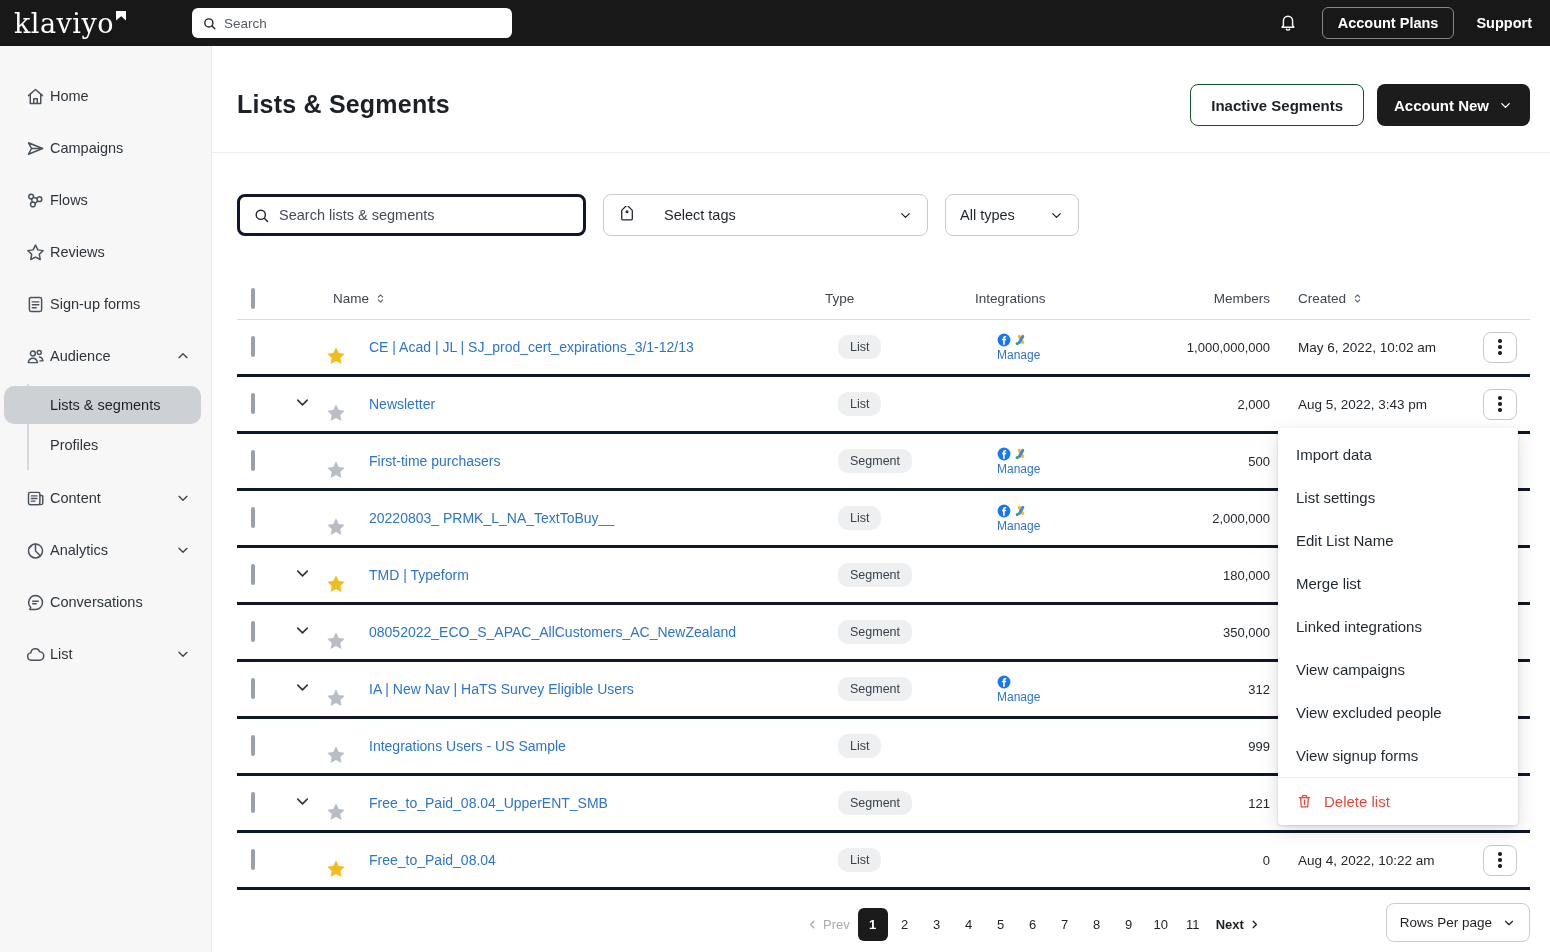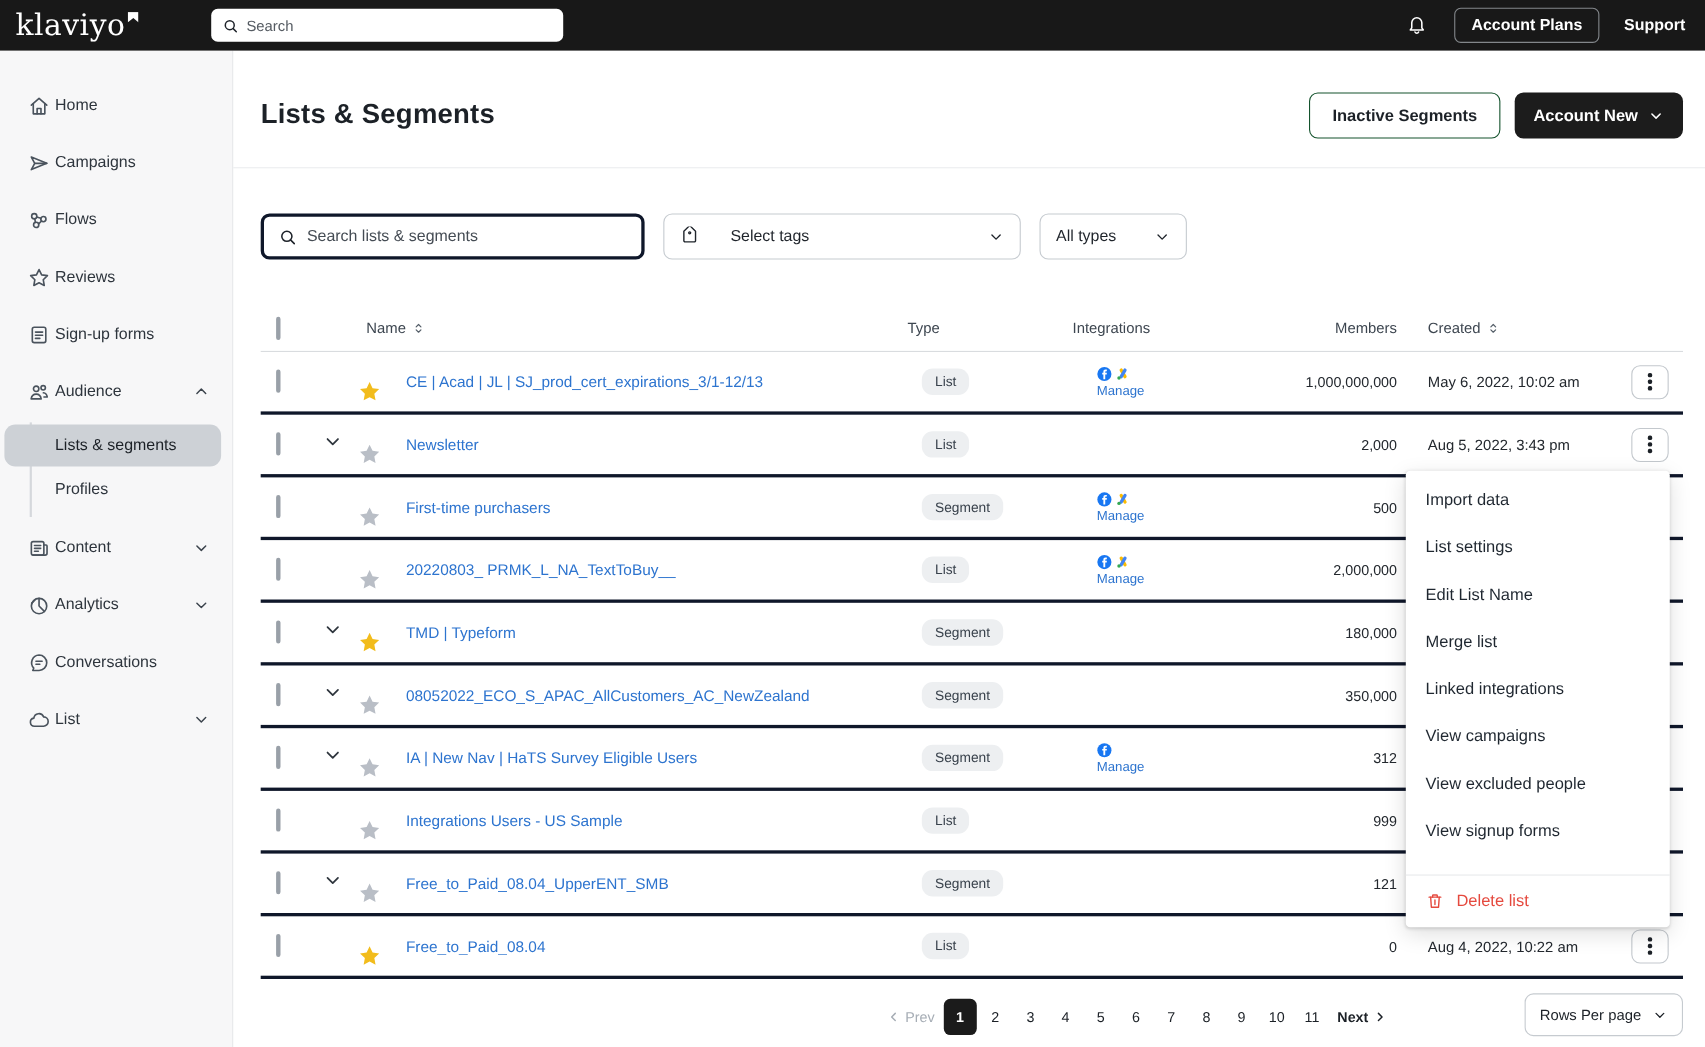--- a/index.html
+++ b/index.html
@@ -81,21 +81,21 @@
   .manage-link { font-size: 12px; color: var(--link-blue); margin-top: 0; cursor: pointer; }
   .cell-members { text-align: right; font-family: Liberation Sans, sans-serif; font-size: 13px; color: #23282e; }
   .cell-created { padding-left: 28px; font-size: 13.5px; color: #23282e; white-space: nowrap; overflow: hidden; }
   .cell-actions { display: flex; justify-content: center; }
   .kebab-btn { width: 34px; height: 31px; border: 1px solid #c3c8cd; border-radius: 8px; background: #fff; display: flex; flex-direction: column; align-items: center; justify-content: center; gap: 2.5px; cursor: pointer; }
   .kebab-btn i { width: 3.4px; height: 3.4px; background: #1c2127; border-radius: 50%; }
 
   
   .context-menu { position: absolute; left: 1066px; top: 382px; width: 240px; background: #fff; border-radius: 4px; box-shadow: 0 1px 3px rgba(0,0,0,.14), 0 6px 20px rgba(0,0,0,.13); z-index: 20; padding: 5px 0 0 0; }
   .menu-item { height: 43px; display: flex; align-items: center; padding: 0 18px; font-size: 15px; color: #1f2730; cursor: pointer; }
-  .menu-delete { height: 48px; display: flex; align-items: center; gap: 11px; padding: 0 18px; border-top: 1px solid #e8eaec; margin-top: 18px; color: var(--delete-red); font-size: 15px; cursor: pointer; }
+  .menu-delete { height: 48px; display: flex; align-items: center; gap: 11px; padding: 0 18px; border-top: 1px solid #e8eaec; margin-top: 0; color: var(--delete-red); font-size: 15px; cursor: pointer; }
   .menu-delete svg { width: 17px; height: 17px; stroke: var(--delete-red); fill: none; stroke-width: 1.8; stroke-linecap: round; stroke-linejoin: round; }
 
   
   .pagination { position: absolute; top: 852px; left: 0; right: 0; height: 54px; }
   .pager { position: absolute; left: 588px; top: 10px; display: flex; align-items: center; gap: 2px; }
   .page-prev, .page-next { display: flex; align-items: center; gap: 4px; font-size: 13px; cursor: pointer; padding: 0 6px; }
   .page-prev { color: #a6adb5; }
   .page-next { color: #1c2127; font-weight: 700; }
   .page-prev svg, .page-next svg { width: 13px; height: 13px; fill: none; stroke-width: 2.4; stroke-linecap: round; stroke-linejoin: round; }
   .page-prev svg { stroke: #a6adb5; }

